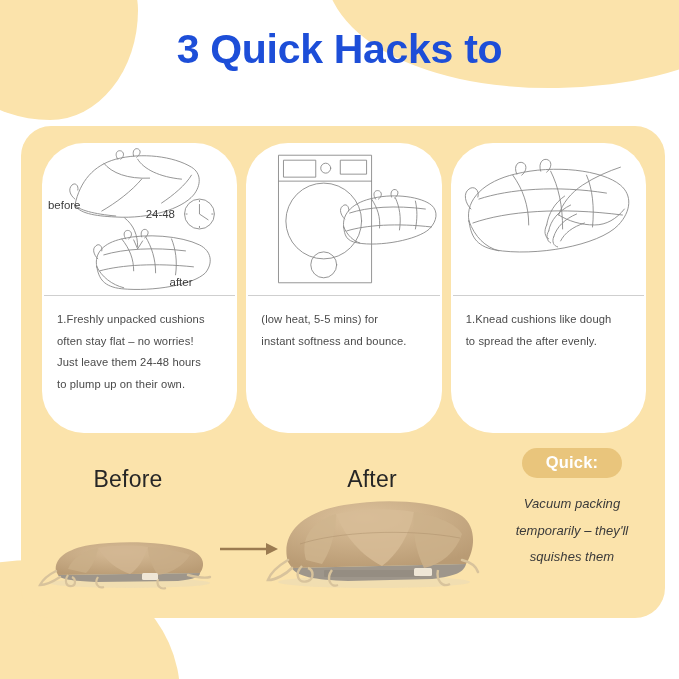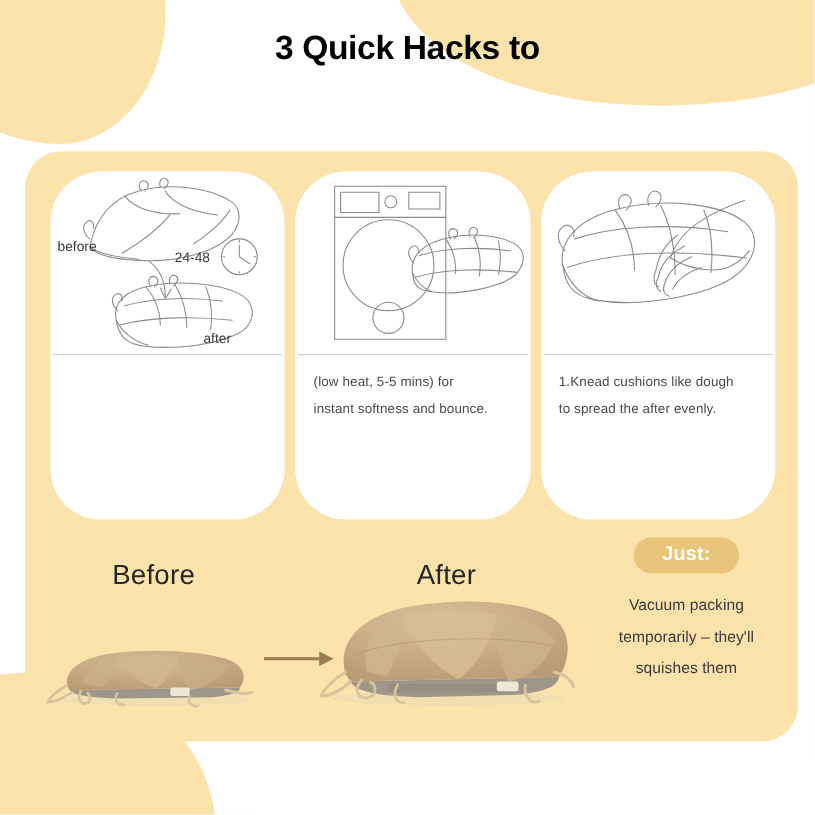--- a/index.html
+++ b/index.html
@@ -50,21 +50,21 @@
   .card-text{
     padding:13px 15px 0 15px;
     font-size:11.2px;line-height:1.92;color:#4a4a4a;
     letter-spacing:.1px;
   }
   .card-text div{white-space:nowrap;}
 
   
   #title{
     position:absolute;left:0;top:20px;width:679px;text-align:center;
-    color:#000000;font-weight:bold;font-size:28px;line-height:1.42;
+    color:#1d4ed8;font-weight:bold;font-size:41px;line-height:1.42;
     letter-spacing:-.3px;
   }
 
   
   .ba-label{
     position:absolute;font-size:23px;color:#262626;letter-spacing:.2px;
     text-align:center;
   }
   #label-before{left:58px;top:466px;width:140px;}
   #label-after{left:302px;top:466px;width:140px;}
@@ -79,20 +79,21 @@
   
   #note{position:absolute;left:492px;top:448px;width:160px;text-align:center;}
   #note-pill{
     display:inline-block;background:#e9c57c;color:#ffffff;
     font-weight:bold;font-size:16.5px;letter-spacing:.2px;
     padding:5px 24px 6px 24px;border-radius:16px;
   }
   #note-body{
     margin-top:13px;font-size:13px;line-height:2.05;color:#3a3a3a;
     letter-spacing:.05px;
+    font-style:italic;
   }
   #note-body div{white-space:nowrap;}
   .lbl{font-size:11.5px;fill:#3b3b3b;font-family:"Liberation Sans",sans-serif;}
 </style>
 </head>
 <body>
 
 <div id="stage">
 
   <div class="blob" id="blob-tl"></div>
@@ -147,20 +148,26 @@
             <path d="M56 116 C52 112 50 106 54 103 C57 100 61 103 60 108"></path>
             <path d="M84 96 C80 90 84 86 88 88 C91 90 90 94 87 96"></path>
             <path d="M100 94 C98 88 102 85 105 87 C108 89 106 93 103 95"></path>
           </g>
           <text class="lbl" x="6" y="66">before</text>
           <text class="lbl" x="128" y="143">after</text>
           <text class="lbl" x="104" y="75">24-48</text>
         </svg>
       </div>
       <div class="card-divider"></div>
+      <div class="card-text">
+        <div>1.Freshly unpacked cushions</div>
+        <div>often stay flat – no worries!</div>
+        <div>Just leave them 24-48 hours</div>
+        <div>to plump up on their own.</div>
+      </div>
     </div>
 
     <div class="card">
       <div class="card-art">
         <svg viewBox="0 0 196 152" xmlns="http://www.w3.org/2000/svg">
           <g fill="none" stroke="#8a8a8a" stroke-width="0.9" stroke-linejoin="round" stroke-linecap="round">
 
             <rect x="33" y="12" width="93" height="128"></rect>
             <line x1="33" y1="38" x2="126" y2="38"></line>
             <rect x="38" y="17" width="32" height="17"></rect>
@@ -280,21 +287,21 @@
       <rect x="148" y="78" width="18" height="8" rx="1.5" fill="#efe6d6"></rect>
     </svg>
   </div>
 
   <svg id="ba-arrow" viewBox="0 0 62 22" xmlns="http://www.w3.org/2000/svg">
     <line x1="2" y1="11" x2="48" y2="11" stroke="#9b7b51" stroke-width="2.4"></line>
     <polygon points="48,5 60,11 48,17" fill="#9b7b51"></polygon>
   </svg>
 
   <div id="note">
-    <span id="note-pill">Just:</span>
+    <span id="note-pill">Quick:</span>
     <div id="note-body">
       <div>Vacuum packing</div>
       <div>temporarily – they'll</div>
       <div>squishes them</div>
     </div>
   </div>
 
 </div>
 
 </body></html>

